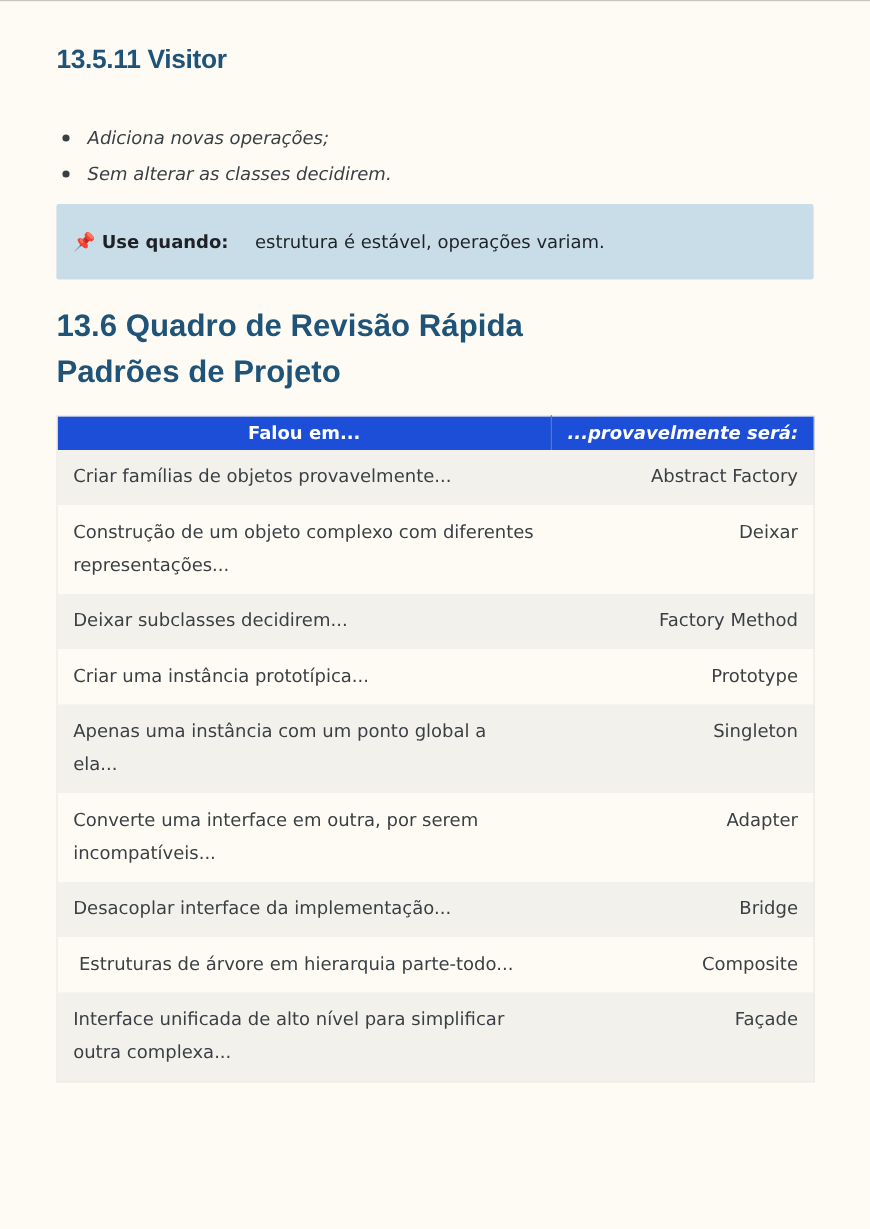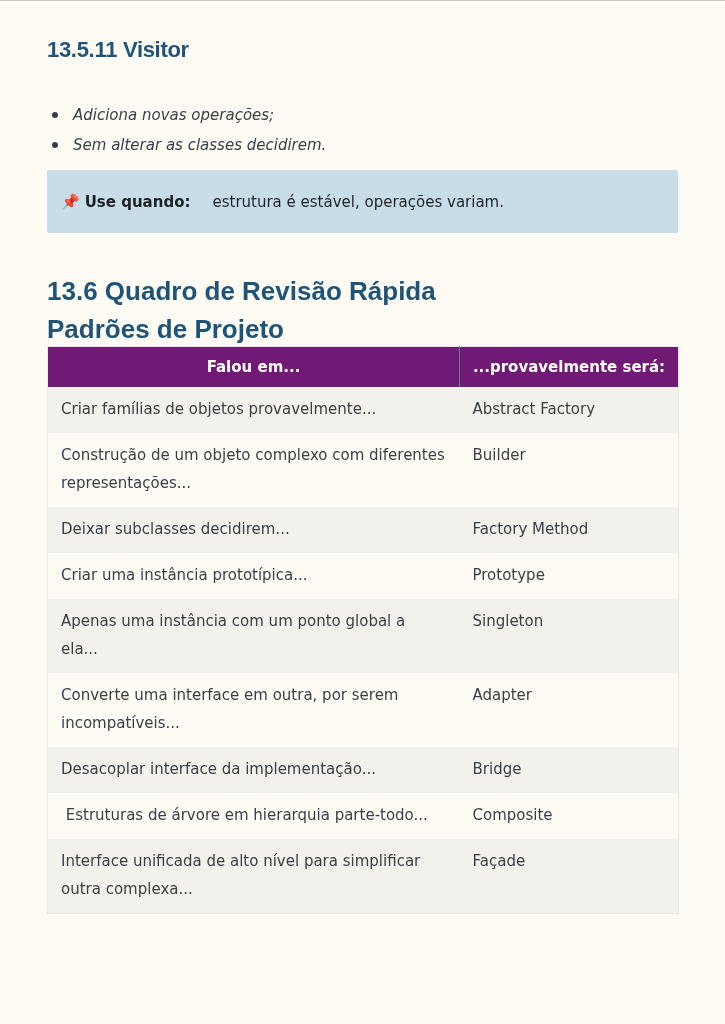--- a/index.html
+++ b/index.html
@@ -28,43 +28,43 @@
     position: absolute; left: 47px; top: 169px; width: 631px; height: 63px;
     background: #c9dde8; border-radius: 2px;
     padding: 0 14px; display: flex; align-items: center;
     font-size: 15px; color: #1e2226;
   }
   .callout .pin { font-size: 15px; margin-right: 5px; color: #d9342b; }
   .callout b { font-weight: bold; margin-right: 22px; }
   .h2 {
     position: absolute; left: 47px; top: 251px;
     font-family: "Liberation Sans", sans-serif;
-    font-size: 26px; line-height: 38px; color: #1f5478; margin-top: 20px;
+    font-size: 26px; line-height: 38px; color: #1f5478;
   }
   table {
     position: absolute; left: 47px; top: 345px; width: 631px;
     border-collapse: collapse; table-layout: fixed;
     font-size: 15px; color: #3a3f44;
     border: 1px solid #ebe8df;
   }
   col.c1 { width: 412px; }
   col.c2 { width: 219px; }
   thead th {
-    background: #701a75; color: #ffffff; font-weight: bold;
-    height: 40px; font-size: 15px; text-align: center;
+    background: #1d4ed8; color: #ffffff; font-weight: bold;
+    height: 28px; font-size: 15px; text-align: center;
     border-right: 1px solid #5b7f97;
   }
-  thead th:last-child { border-right: none; }
+  thead th:last-child { border-right: none; font-style: italic; }
   tbody td {
     vertical-align: top; padding: 10px 13px 10px 13px;
     line-height: 28px;
   }
   tbody tr:nth-child(odd) { background: #f3f1ec; }
   tbody tr:nth-child(even) { background: #fdfbf4; }
-  tbody td.c2 { padding-left: 13px; }
+  tbody td.c2 { padding-left: 13px; text-align: right; }
   tr.one td { height: 44px; padding-top: 8px; }
   tr.two td { height: 70px; padding-top: 8px; }
 </style>
 </head>
 <body>
 
 <h3 class="h3">13.5.11 Visitor</h3>
 
 <ul class="bullets">
   <li><span class="dot"></span><span>Adiciona novas operações;</span></li>
@@ -93,21 +93,21 @@
       <th>...provavelmente será:</th>
     </tr>
   </thead>
   <tbody>
     <tr class="one">
       <td>Criar famílias de objetos provavelmente...</td>
       <td class="c2">Abstract Factory</td>
     </tr>
     <tr class="two">
       <td>Construção de um objeto complexo com diferentes representações...</td>
-      <td class="c2">Builder</td>
+      <td class="c2">Deixar</td>
     </tr>
     <tr class="one">
       <td>Deixar subclasses decidirem...</td>
       <td class="c2">Factory Method</td>
     </tr>
     <tr class="one">
       <td>Criar uma instância prototípica...</td>
       <td class="c2">Prototype</td>
     </tr>
     <tr class="two">

